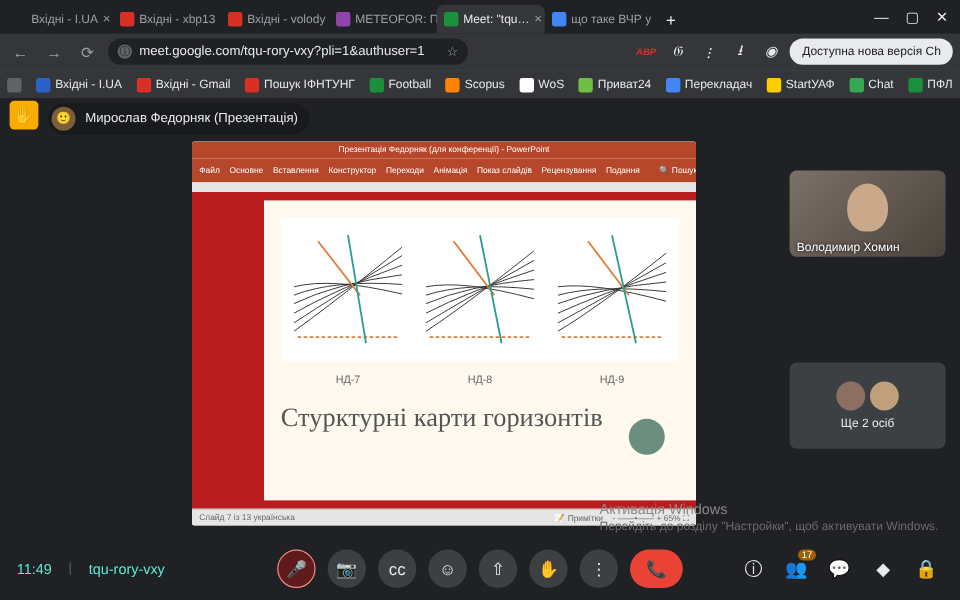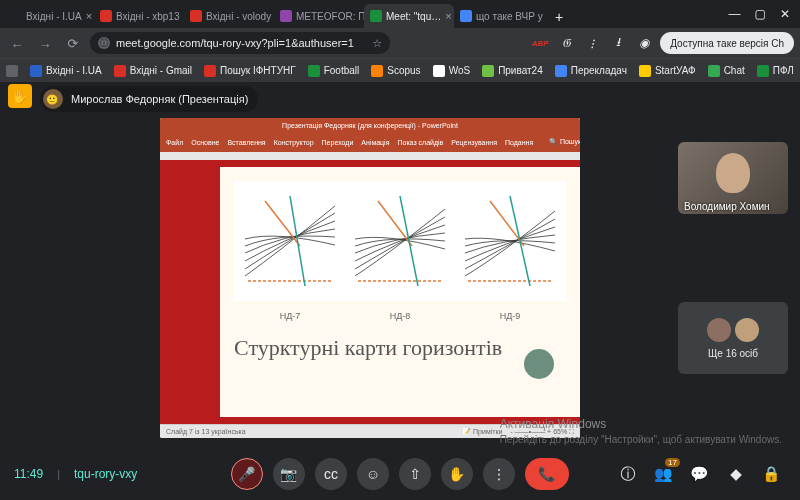--- a/index.html
+++ b/index.html
@@ -163,21 +163,21 @@
   }
   .stamp{
     position:absolute; right:26px; bottom:38px; width:30px;height:30px;border-radius:50%;
     background:#6b8e7f;
   }
   .ppt-status{height:14px;background:#e6e6e6;border-top:1px solid #ccc;display:flex;align-items:center;color:#666;font-size:7px;padding:0 6px;gap:8px;}
   .ppt-status .sp{flex:1;}
 
   
   .tile {
-    position:absolute; right:12px; width:110px; height:72px;
+    position:absolute; right:12px; width:130px; height:72px;
     border-radius:6px; background:#3c4043; overflow:hidden;
     display:flex; align-items:end;
   }
   .tile .name {
     font-size:10px; color:#fff; padding:2px 6px;
     text-shadow:0 0 3px #000;
   }
   .tile1{ top:60px; background:linear-gradient(135deg,#7a7168,#4a433c);}
   .tile2{ top:140px; background:linear-gradient(135deg,#c9b89a,#8a7a5f); outline:2px solid #8ab4f8;}
   .tile3{ top:220px; background:#3c4043; display:flex; flex-direction:column; align-items:center; justify-content:center; gap:6px;}
@@ -265,21 +265,21 @@
     <span class="lock">ⓘ</span>
     <span>meet.google.com/tqu-rory-vxy?pli=1&amp;authuser=1</span>
     <span class="star">☆</span>
   </div>
   <div class="tool-spacer"></div>
   <div class="toolicon" style="color:#d93025;font-size:8px;font-weight:bold">ABP</div>
   <div class="toolicon">𝔊</div>
   <div class="toolicon">⁝</div>
   <div class="toolicon">⭳</div>
   <div class="toolicon">◉</div>
-  <div class="pill">Доступна таке версія Ch</div>
+  <div class="pill">Доступна нова версія Ch</div>
 </div>
 
 <div class="bookmarks">
   <div class="bm">
       <span class="favicon" style="background:#5f6368"></span>
     </div>
   <div class="bm">
       <span class="favicon" style="background:#2a62c9"></span>
       <span>Вхідні - I.UA</span>
     </div>
@@ -433,21 +433,21 @@
     <div class="face">
         <div class="head"></div>
       </div>
     <div class="name">Володимир Хомин</div>
   </div>
   <div class="tile tile3">
     <div class="avatars">
       <div class="av"></div>
       <div class="av av2"></div>
     </div>
-    <div class="more">Ще 16 осіб</div>
+    <div class="more">Ще 2 осіб</div>
   </div>
 
   <div class="watermark">
     <div class="t">Активація Windows</div>
     <div>Перейдіть до розділу "Настройки", щоб активувати Windows.</div>
   </div>
 
   <div class="meetbar">
     <span class="time">11:49</span>
     <span class="sep">|</span>

